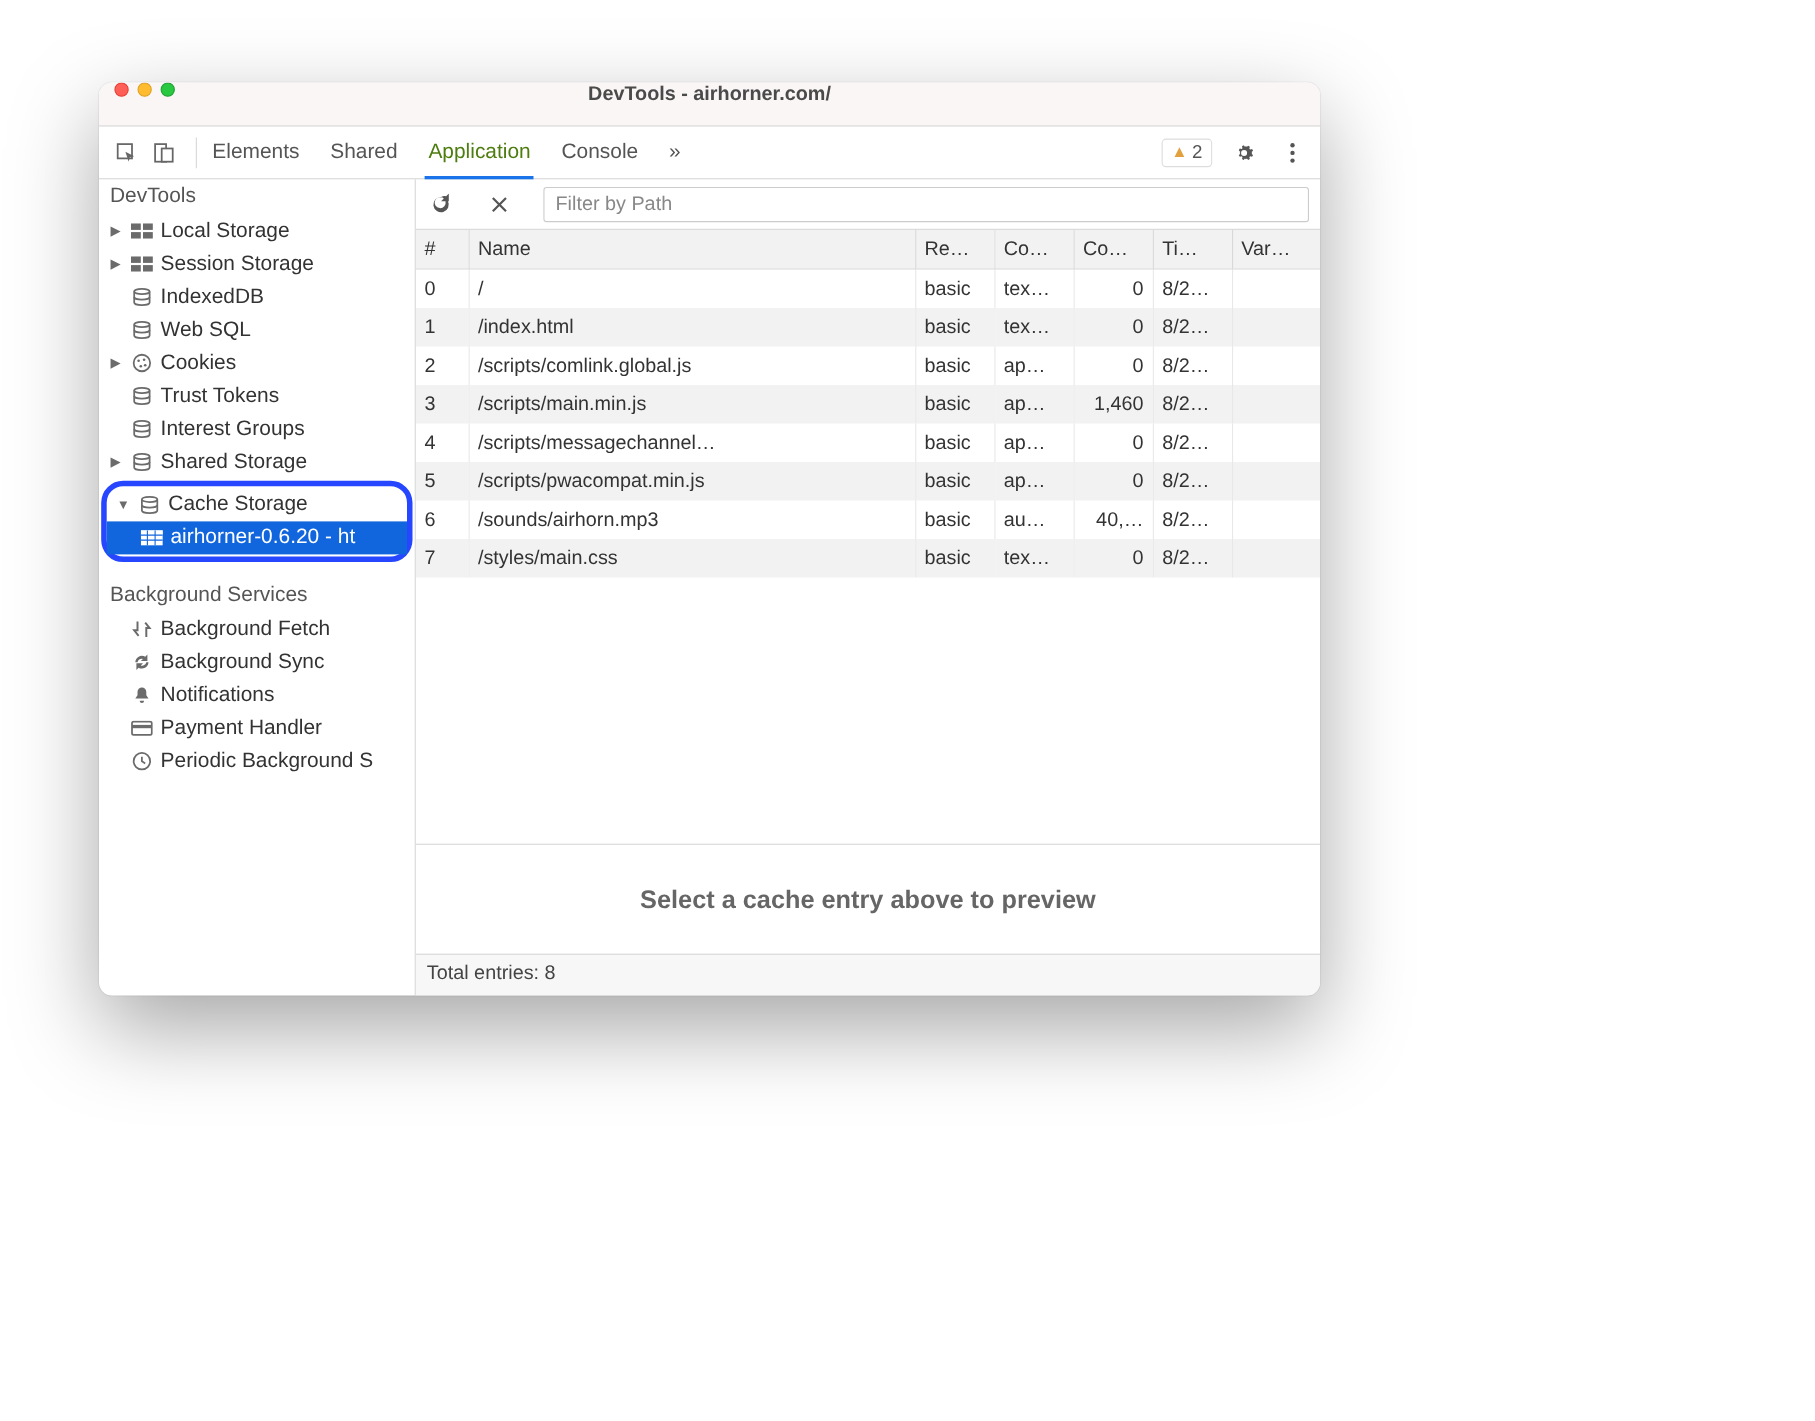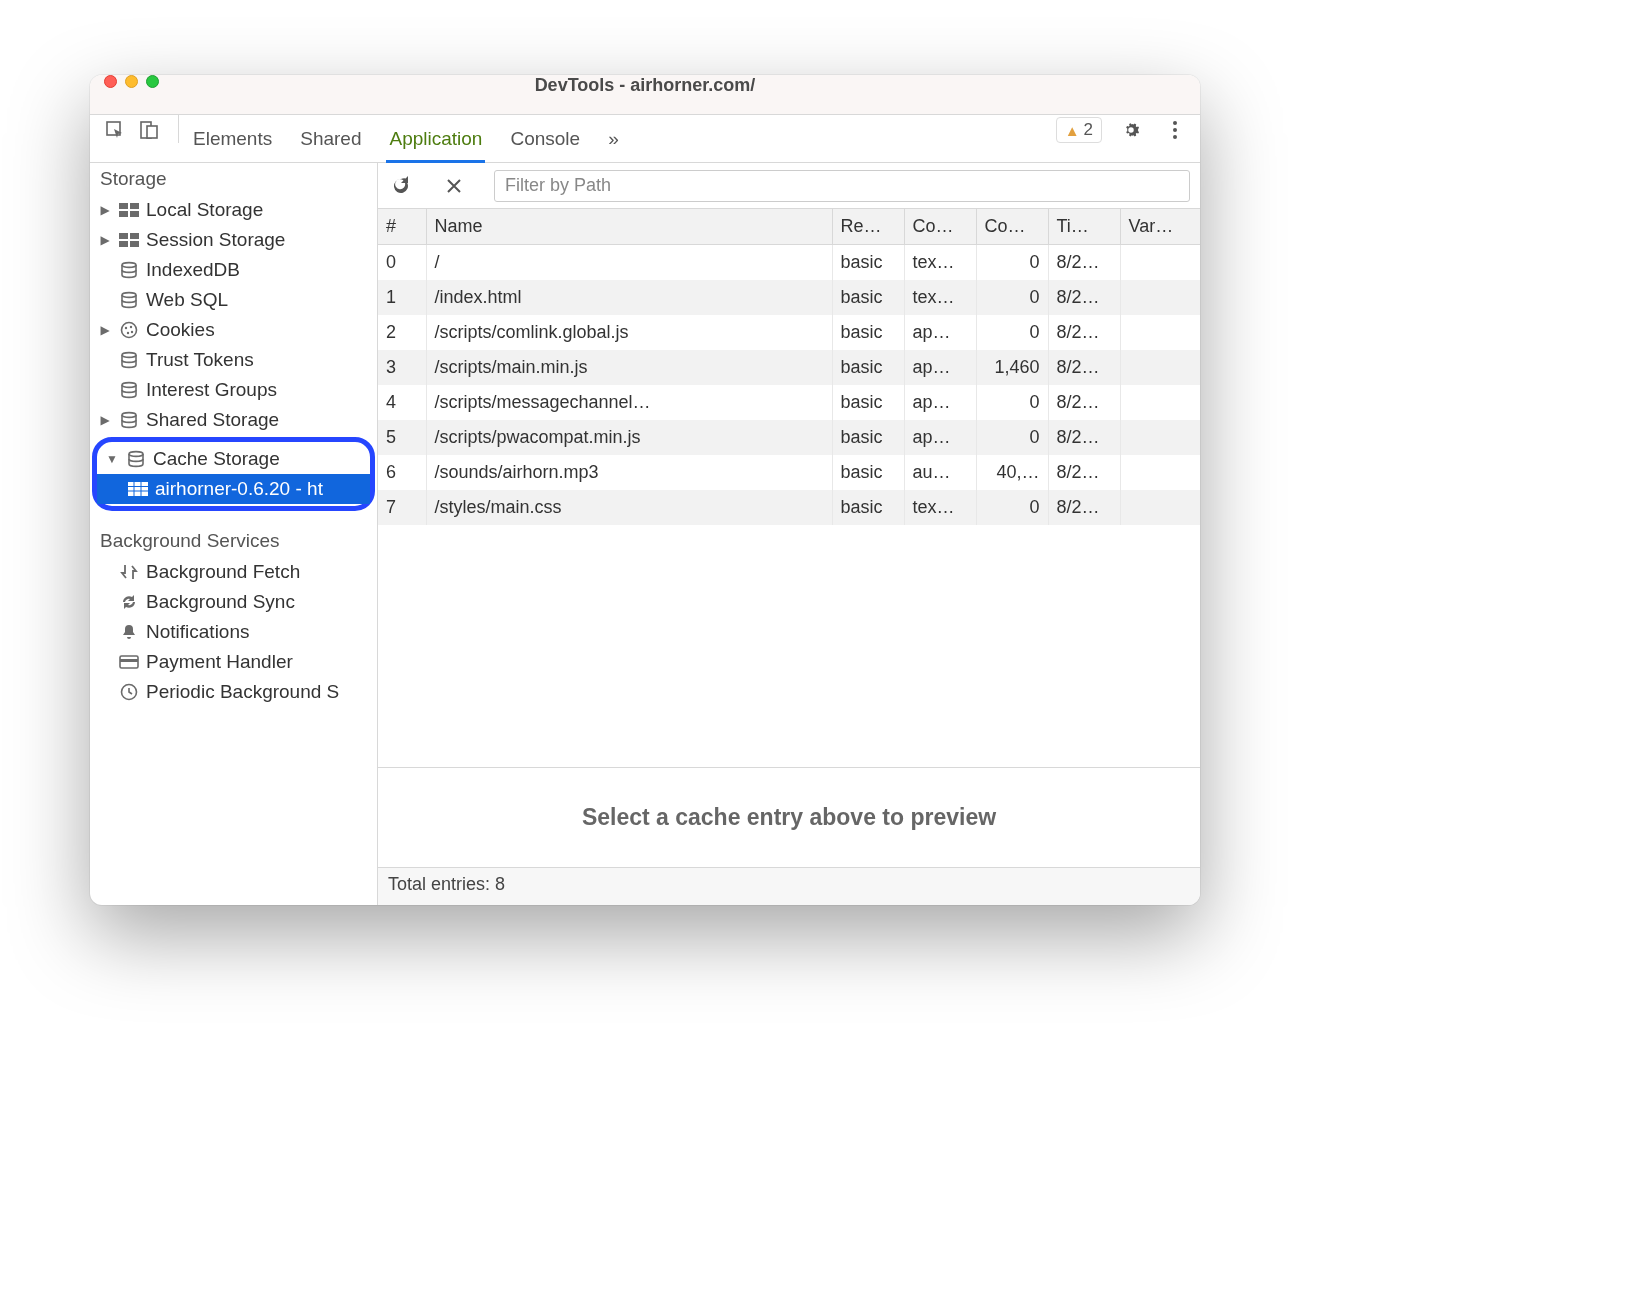--- a/index.html
+++ b/index.html
@@ -13,21 +13,21 @@
 }
 
 .titlebar { height: 40px; background: #faf6f5; display: flex; padding: 0 14px; border-bottom: 1px solid #d8d8d8; position: relative; }
 .traffic { display: flex; gap: 8px; }
 .dot { width: 13px; height: 13px; border-radius: 50%; }
 .dot.r { background: #ff5f57; border: 1px solid #e33d32; }
 .dot.y { background: #febc2e; border: 1px solid #dfa023; }
 .dot.g { background: #28c840; border: 1px solid #1e9f33; }
 .wtitle { position: absolute; left: 0; right: 0; text-align: center; font-size: 18px; font-weight: 600; color: #4a4a4a; }
 
-.toolbar { height: 48px; border-bottom: 1px solid #d8d8d8; display: flex; align-items: flex-start; padding: 0 10px; gap: 4px; font-size: 19px; color: #555; }
+.toolbar { height: 48px; border-bottom: 1px solid #d8d8d8; display: flex; align-items: center; padding: 0 10px; gap: 4px; font-size: 19px; color: #555; }
 .tool-icon { width: 30px; height: 30px; display: flex; align-items: center; justify-content: center; cursor: pointer; color: #666; }
 .tool-sep { width: 1px; height: 28px; background: #d8d8d8; margin: 0 10px; }
 .tabs { display: flex; gap: 28px; align-items: stretch; height: 48px; }
 .tab { display: flex; align-items: center; cursor: pointer; color: #555; position: relative; }
 .tab.active { color: #4d7c0f; }
 .tab.active::after { content: ""; position: absolute; bottom: 0; left: -3px; right: -3px; height: 3px; background: #1a73e8; }
 .toolbar-right { margin-left: auto; display: flex; align-items: center; gap: 14px; }
 .warn-badge { display: flex; align-items: center; gap: 4px; border: 1px solid #ddd; border-radius: 4px; padding: 2px 8px; font-size: 17px; cursor: pointer; }
 .warn-tri { color: #e2a03f; font-size: 15px; }
 
@@ -116,21 +116,21 @@
             <circle cx="3" cy="10" r="2" fill="#555"></circle>
             <circle cx="3" cy="17" r="2" fill="#555"></circle>
           </svg>
       </div>
     </div>
   </div>
 
   <div class="main">
 
     <div class="sidebar">
-      <div class="side-header">Storage</div>
+      <div class="side-header">DevTools</div>
 
       <div id="storage-items">
           <div class="tree-item">
             <span class="tree-arrow ">▶</span>
             <span class="tree-icon">
               <svg width="20" height="14" viewBox="0 0 20 14">
                 <rect x="0" y="0" width="9" height="6" fill="#6b6b6b"></rect>
                 <rect x="11" y="0" width="9" height="6" fill="#6b6b6b"></rect>
                 <rect x="0" y="8" width="9" height="6" fill="#6b6b6b"></rect>
                 <rect x="11" y="8" width="9" height="6" fill="#6b6b6b"></rect>

